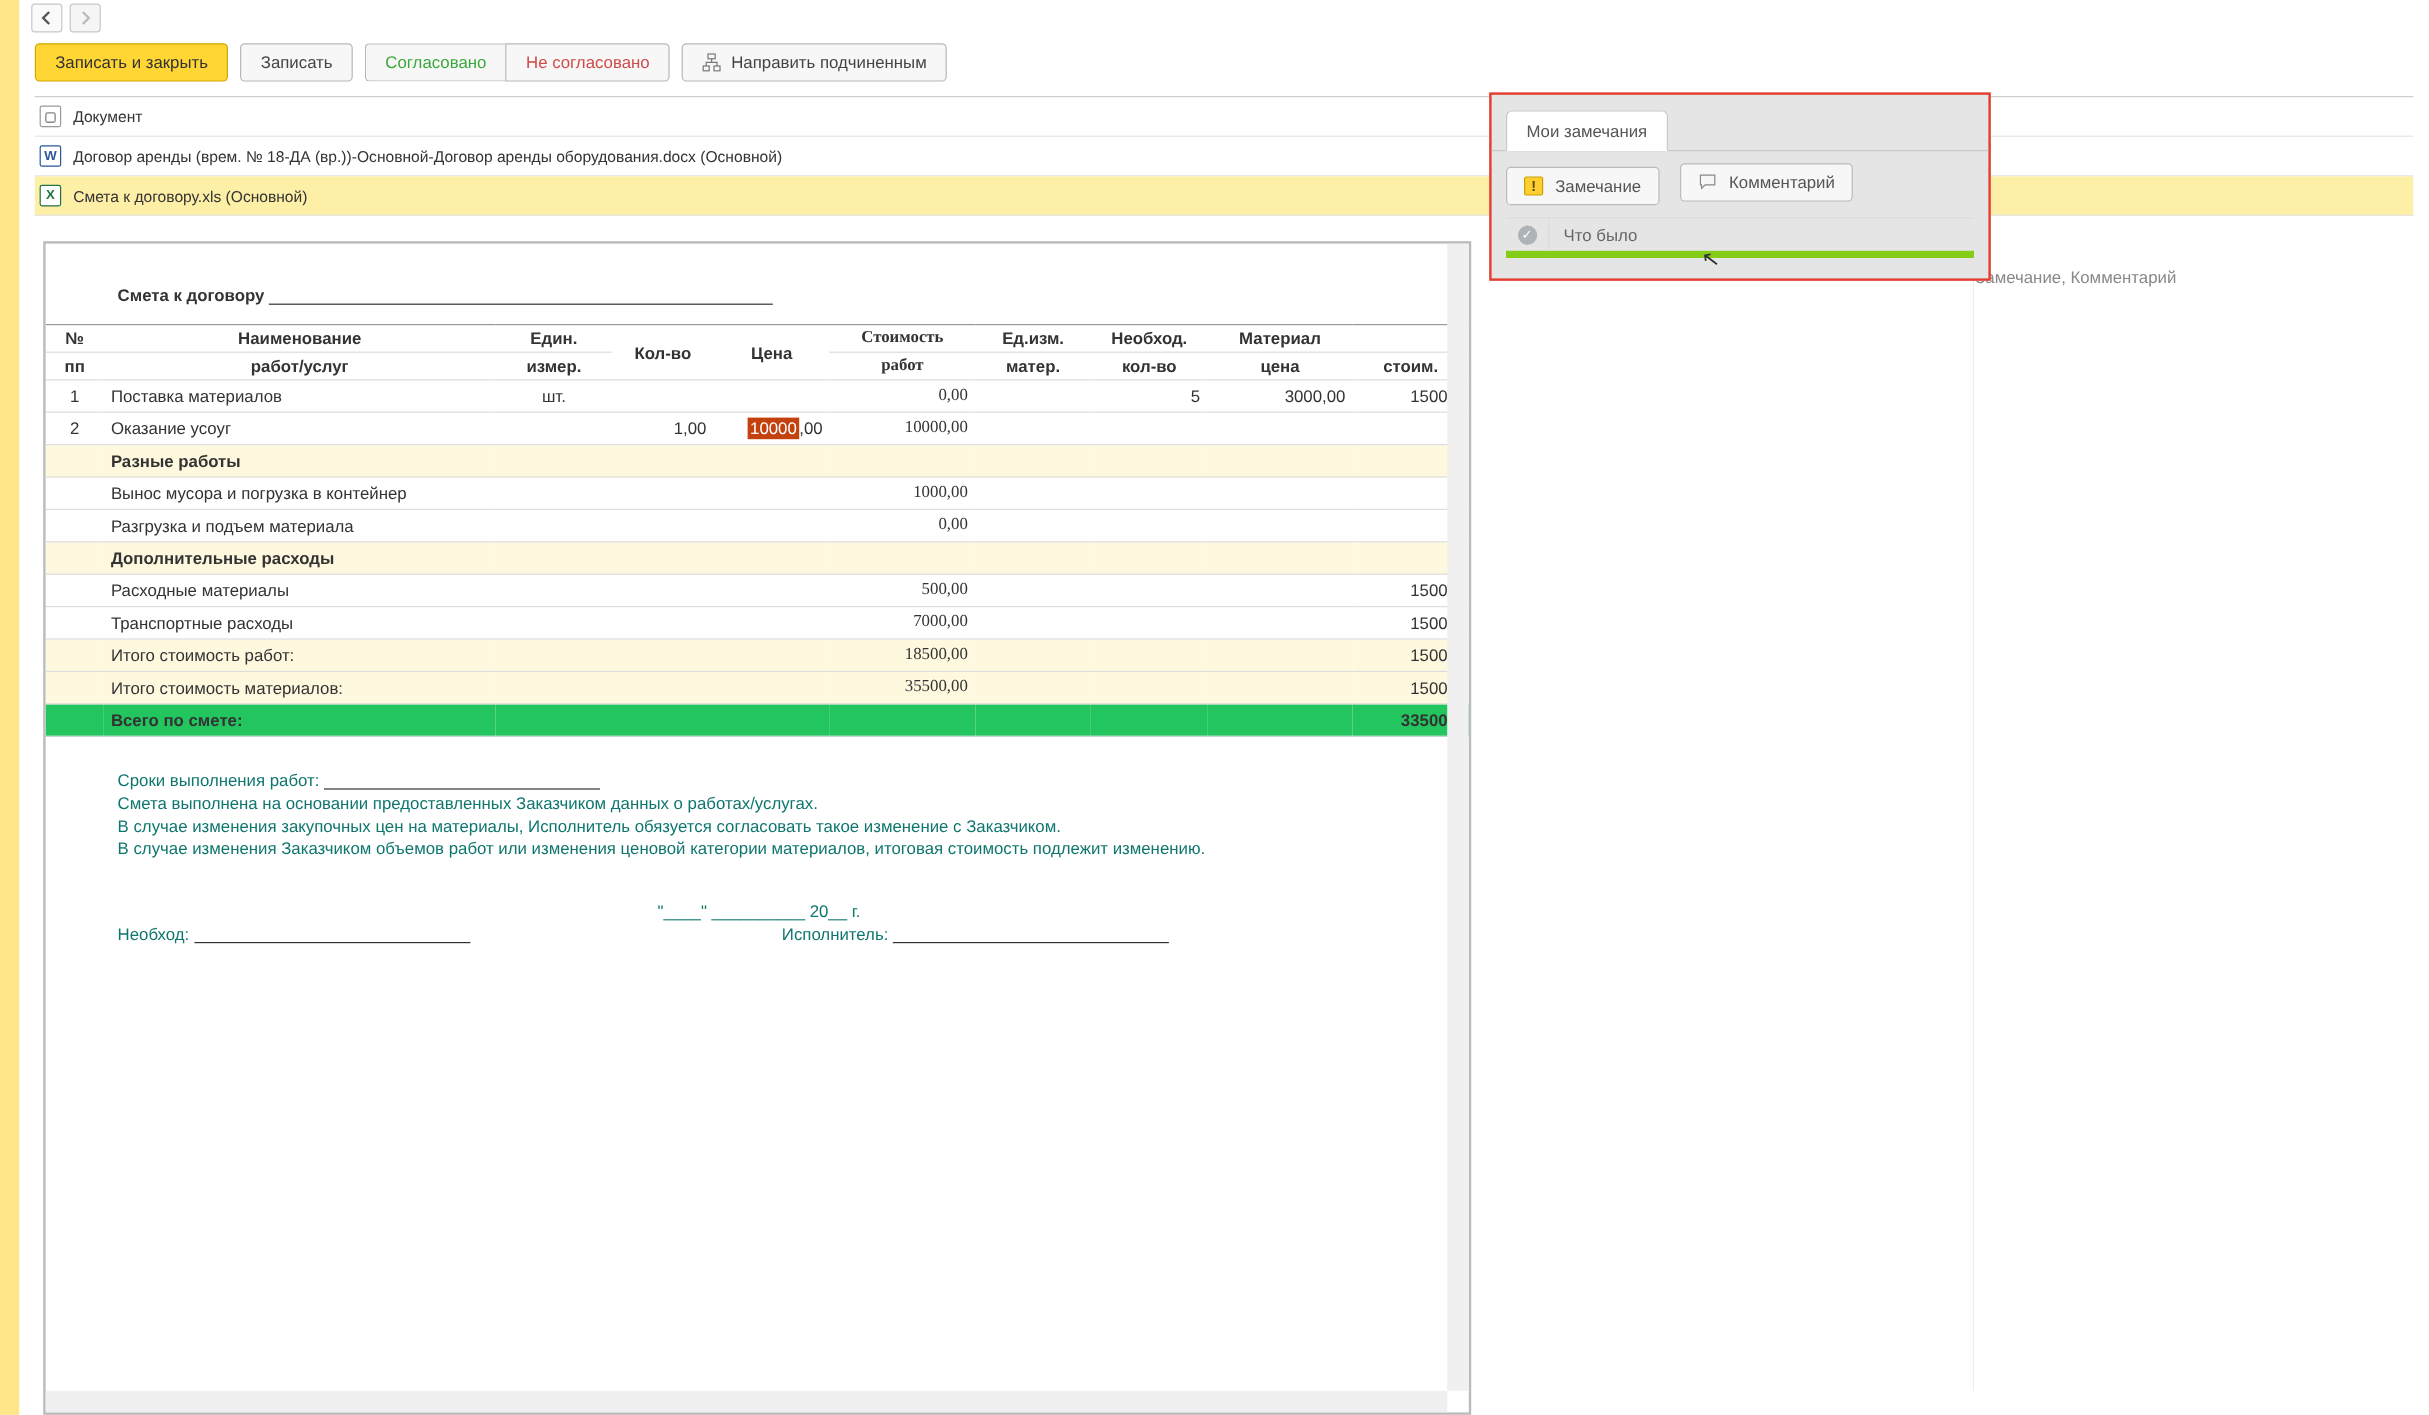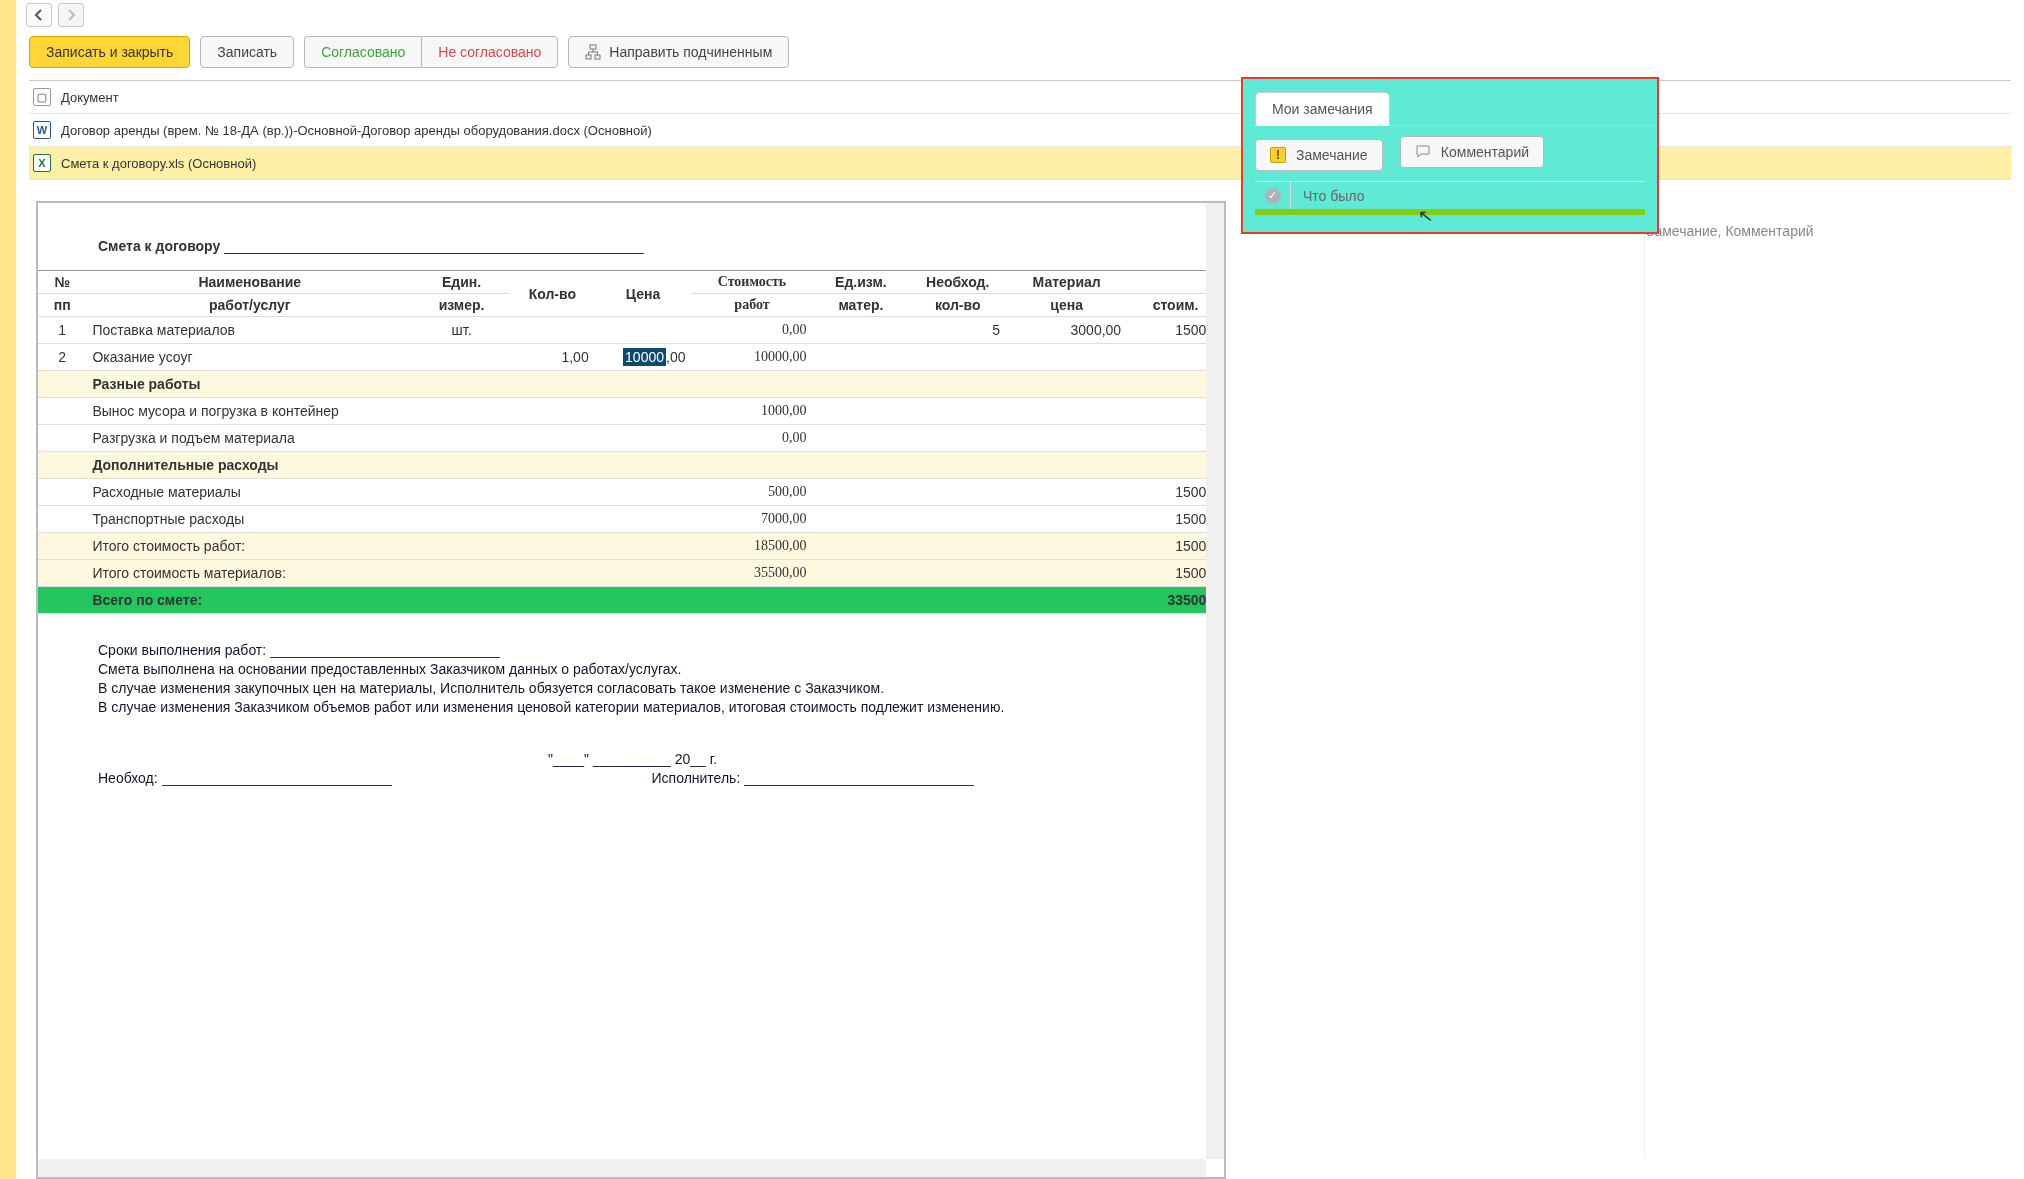--- a/index.html
+++ b/index.html
@@ -55,37 +55,37 @@
   .col-qty   { width: 70px;  text-align:right;}
   .col-price { width: 80px;  text-align:right;}
   .col-cost  { width: 100px; text-align:right;font-family:Liberation Serif, serif;}
   .col-munit { width: 80px;  text-align:center;}
   .col-mqty  { width: 80px;  text-align:right;}
   .col-mprice{ width: 100px; text-align:right;}
   .col-mcost { width: 80px;  text-align:right; padding-right:0;}
   .row-bold td { font-weight: bold;}
   .row-yellow td { background:#fef8df;}
   .row-total td { font-weight:bold; font-size:16px; background:#22c55e;}
-  .price-selected{ background:#0c4a6e; color:#fff; padding:1px 2px;}
-
-  
-  .lower-text { padding-left: 60px; font-size: 14px; color:#0f172a; margin-top: 28px;}
+  .price-selected{ background:#c2410c; color:#fff; padding:1px 2px;}
+
+  
+  .lower-text { padding-left: 60px; font-size: 14px; color:#0f766e; margin-top: 28px;}
   .lower-text p { margin-bottom: 3px;}
   .deadline-line { margin-bottom: 18px;}
   .deadline-line .u { display:inline-block; border-bottom:1px solid #333; width: 230px; vertical-align:bottom;}
   .date-line{ margin: 36px 0 24px; padding-left: 450px;}
   .sign-row { display:flex; gap: 260px;}
   .sign-row .u{ display:inline-block; border-bottom:1px solid #333; width: 230px; vertical-align:bottom;}
 
   .vscroll { position:absolute; right:0; top:0; bottom:18px; width:18px; background:#f0f0f0;}
   .hscroll { position:absolute; left:0; right:18px; bottom:0; height:18px; background:#f0f0f0;}
 
   
   .right-panel { flex: 1; position: relative; padding-left: 0; }
-  .remarks-box { position: absolute; left: 15px; top: -108px; width: 418px; height: 157px; border: 2px solid #e43c2e; background: #5eead4; z-index: 5; }
+  .remarks-box { position: absolute; left: 15px; top: -108px; width: 418px; height: 157px; border: 2px solid #e43c2e; background: #e5e5e5; z-index: 5; }
   .remarks-tab-wrap{ margin: 12px 0 0 12px;}
   .remarks-tab { display: inline-block; border: 1px solid #c8c8c8; border-bottom: 1px solid #fff; border-radius: 5px 5px 0 0; padding: 8px 16px; background:#fff; color:#555; font-size: 14px; position:relative; top:1px;}
   .remarks-inner { border-top: 1px solid #c8c8c8; padding: 10px 12px 0 12px;}
   .remark-btn { display:inline-flex; align-items:center; gap:10px; border:1px solid #bbb; background:#f7f7f7; border-radius:4px; padding: 7px 14px; font-size: 14px; color:#555; cursor:pointer;}
   .warn-icon { width:16px; height:16px; background:#ffcf32; border:1px solid #c7a100; border-radius:2px; display:flex; align-items:center; justify-content:center; font-size:12px; font-weight:bold; color:#5b4a00;}
   .comment-icon { width:16px; height:16px; display:flex; align-items:center; justify-content:center;}
   .grid-row { display:flex; align-items:center; border-top:1px solid #ddd; border-bottom:6px solid #84cc16; margin-top:10px; height: 34px;}
   .grid-cell-icon{ width: 36px; display:flex; align-items:center; justify-content:center; border-right: 1px solid #ddd; height:100%;}
   .grid-cell-text{ padding: 0 12px; color:#666; font-size:14px;}
   .check-circle{ width:16px;height:16px;border-radius:50%; background:#aeb3b8; display:flex; align-items:center; justify-content:center;}

